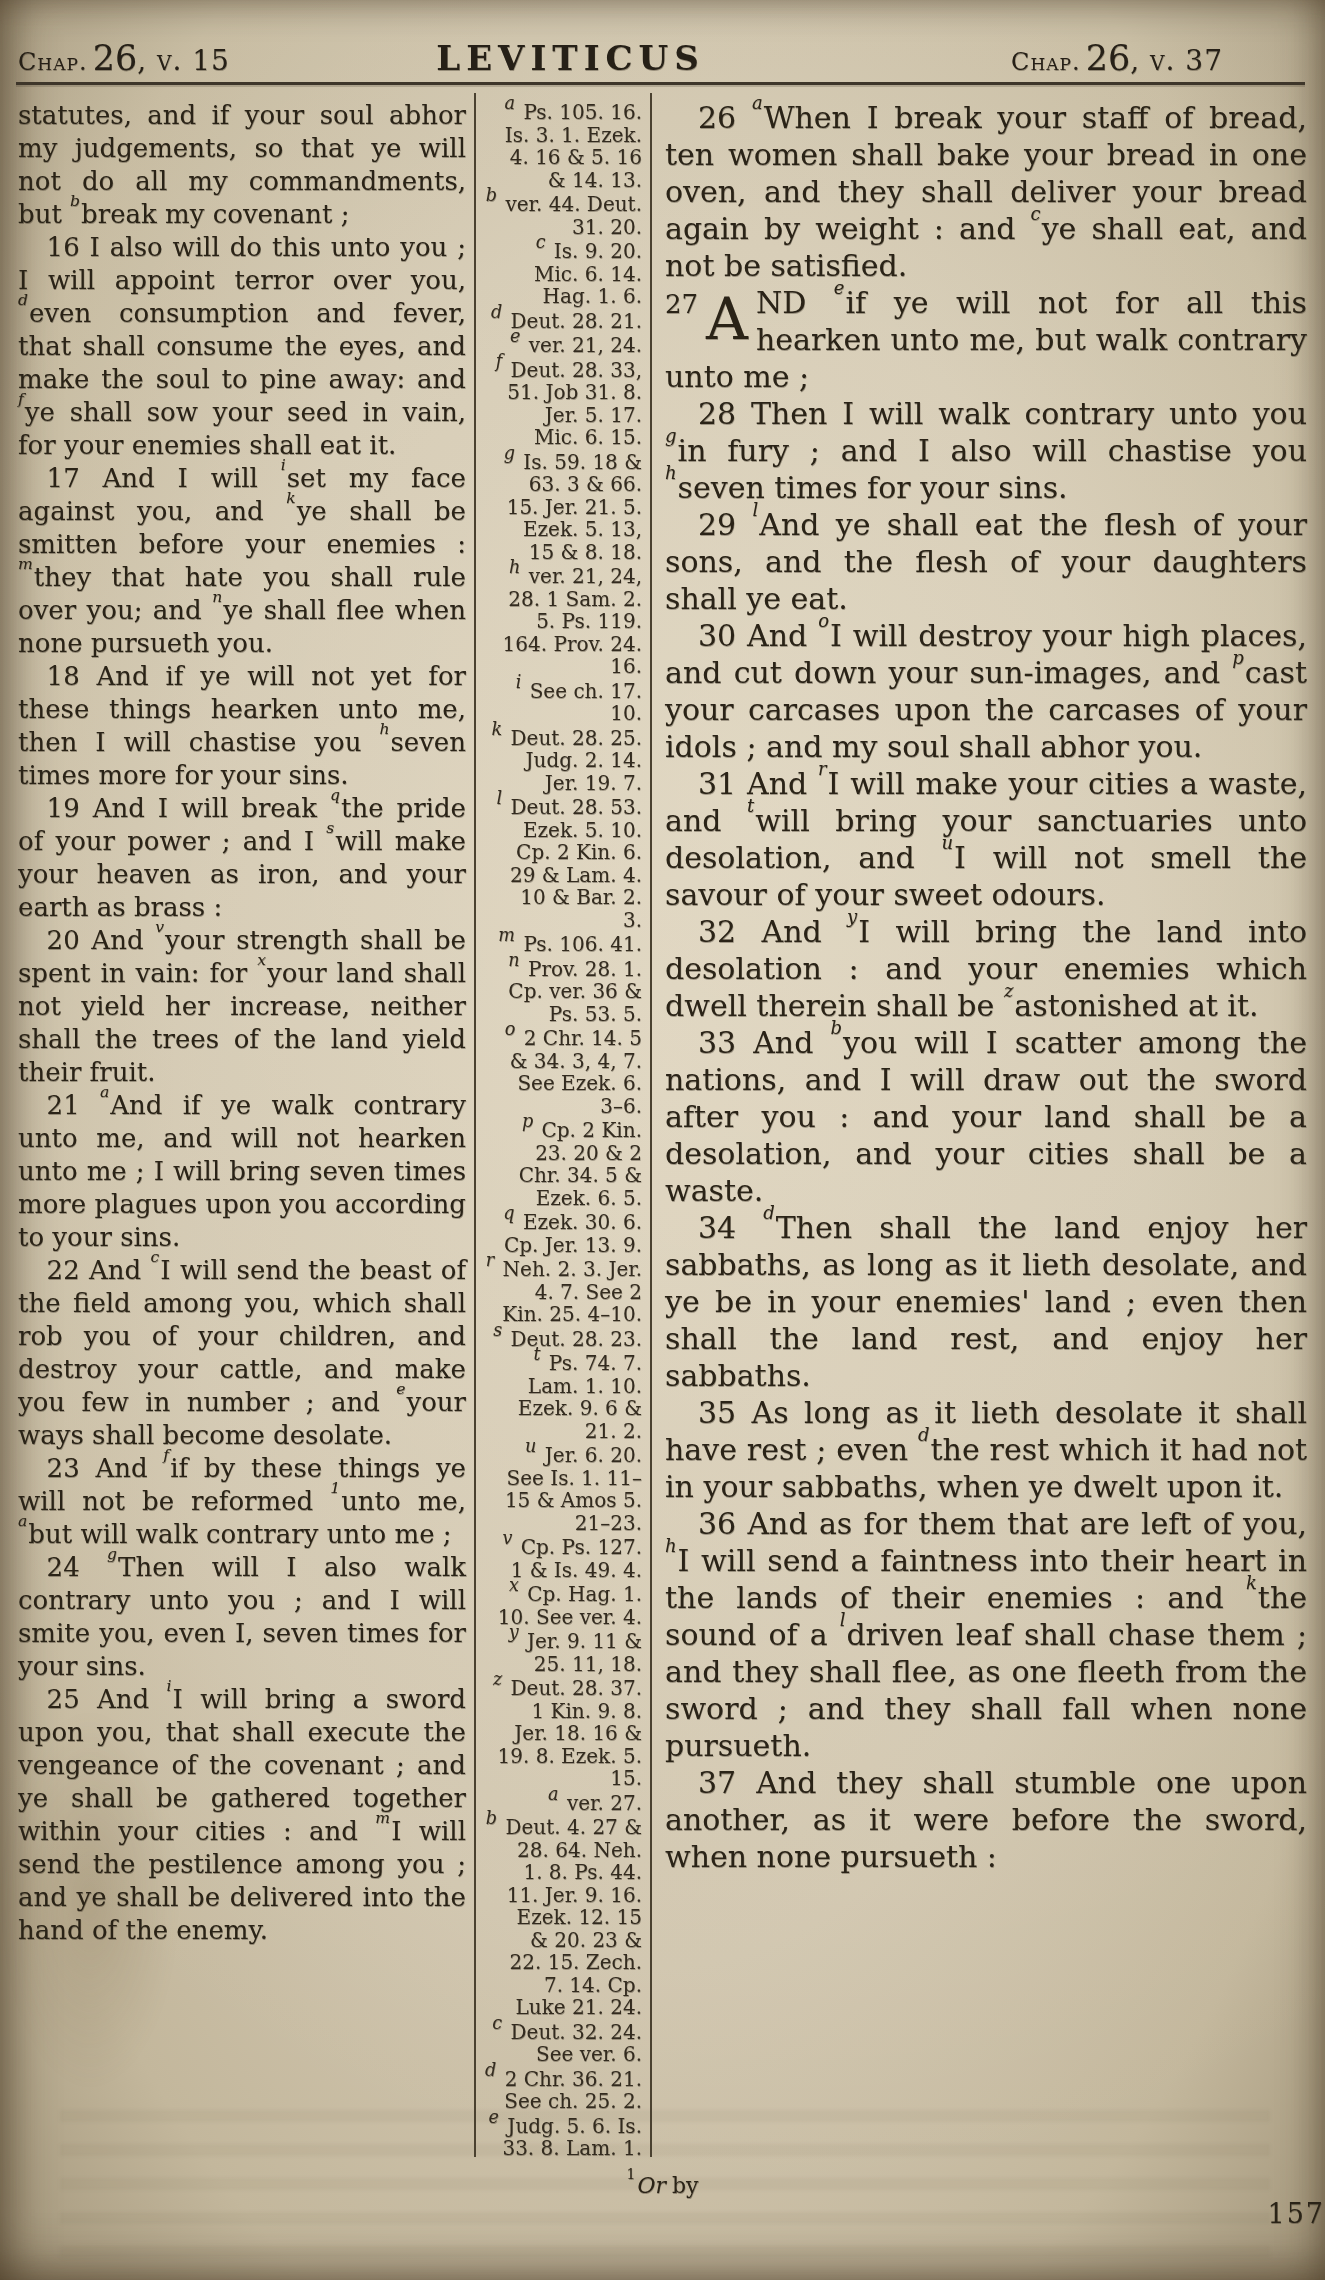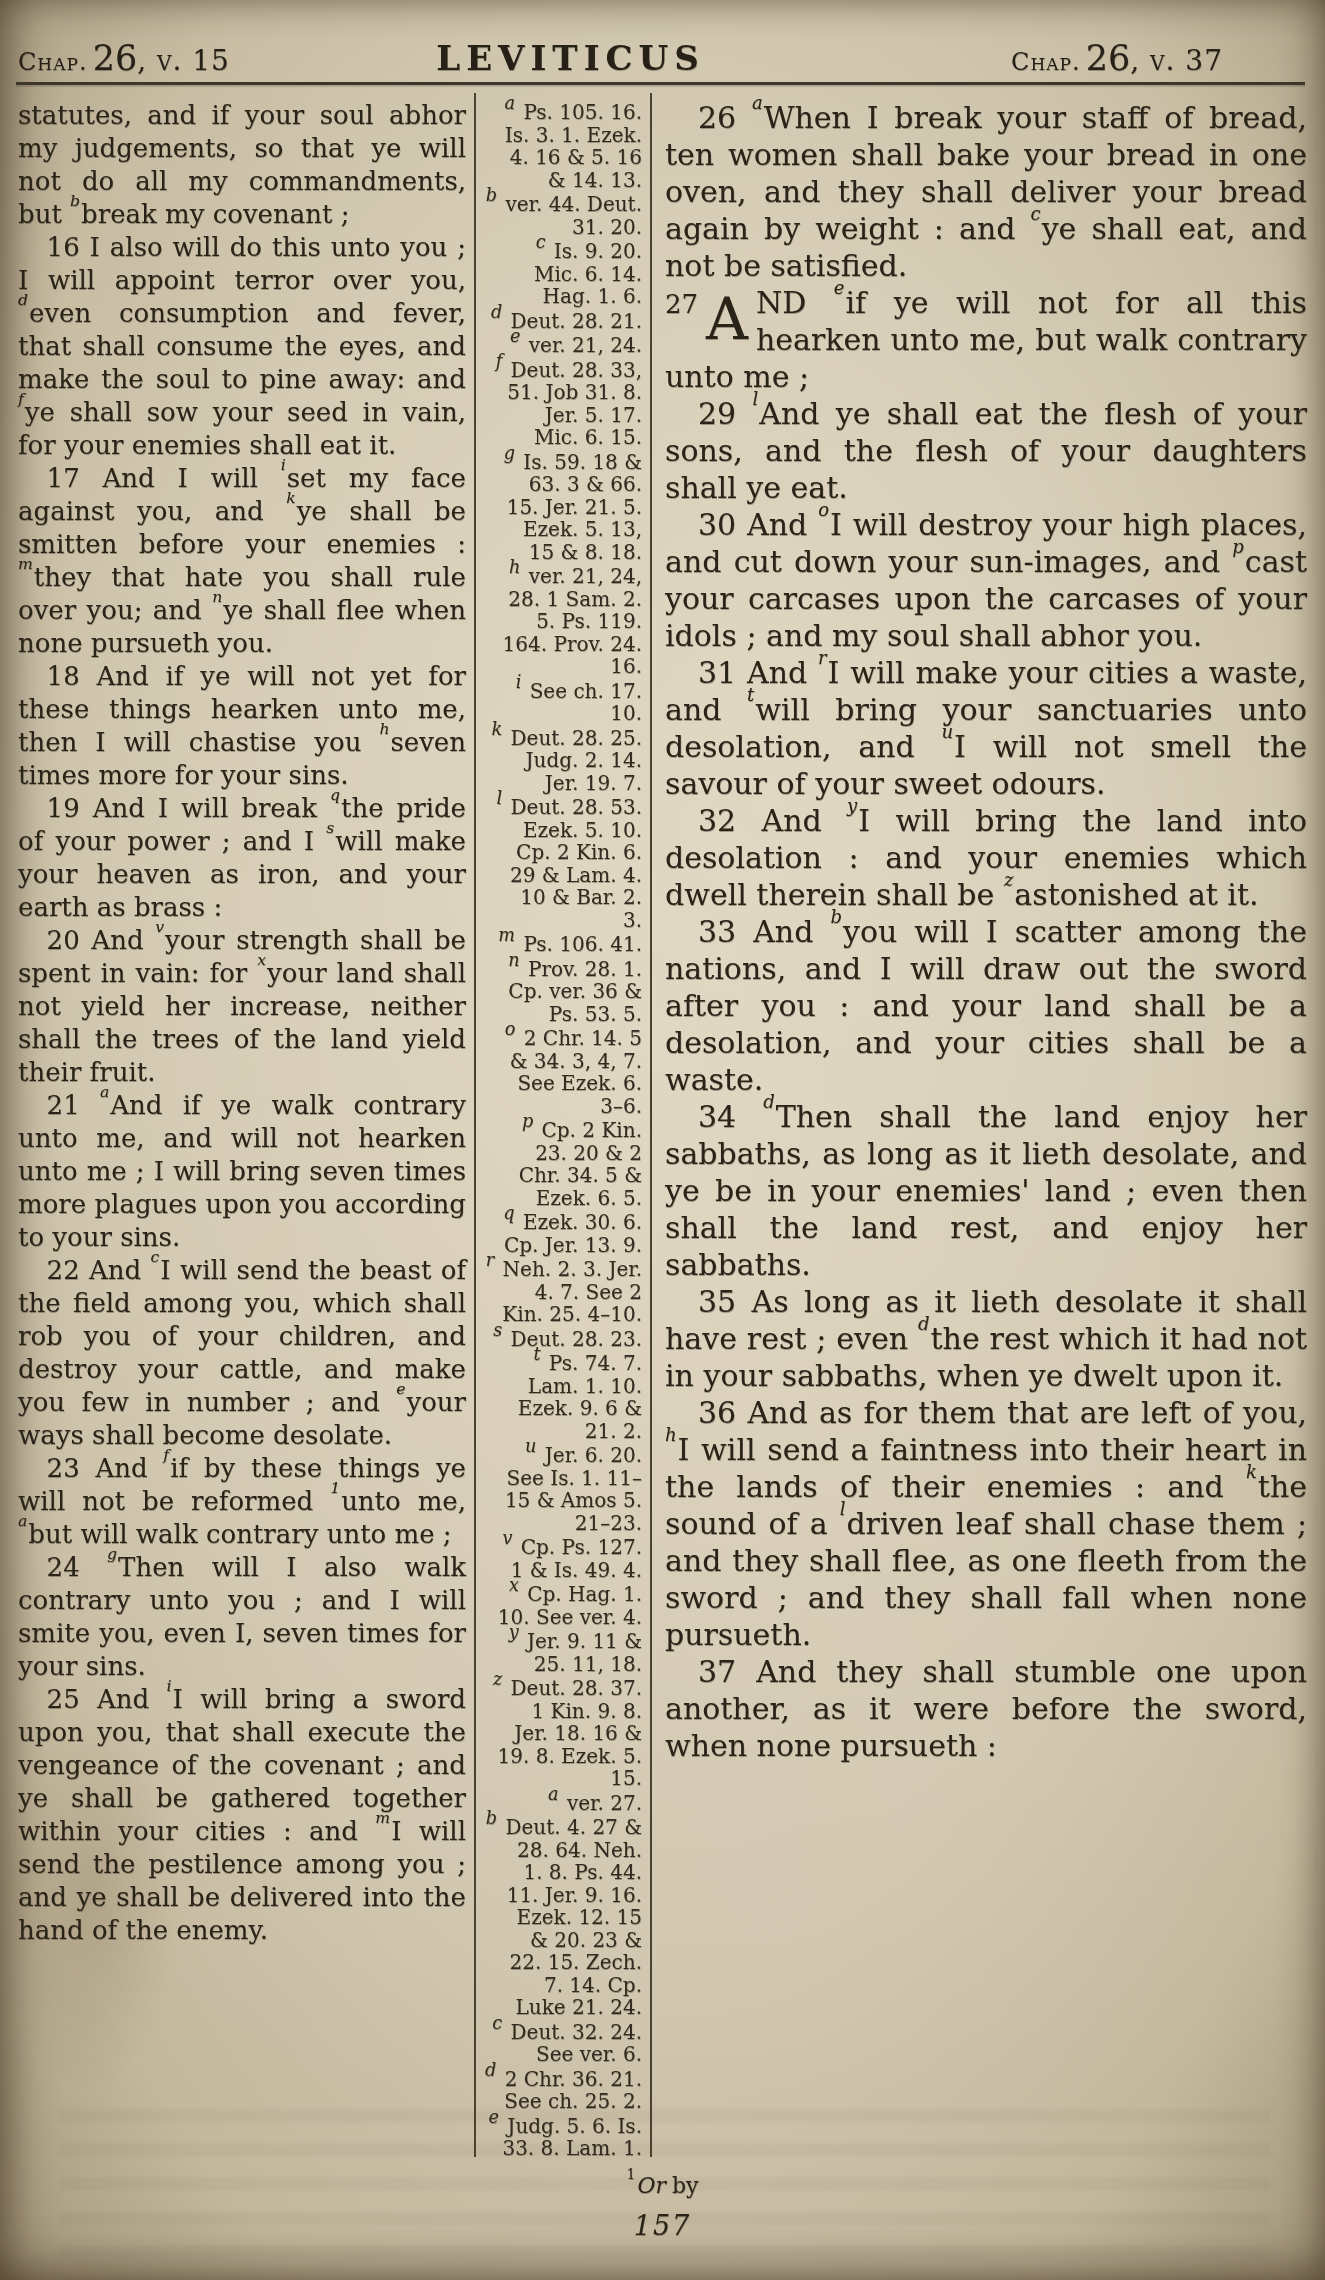--- a/index.html
+++ b/index.html
@@ -67,21 +67,21 @@
 
   
   .dcwrap { float:left; margin:2px 8px 0 0; }
   .dcnum  { font-size:26px; vertical-align:26px; margin-right:8px; }
   .dcA    { font-size:58px; line-height:62px; }
 
   
   .footnote { text-align:center; font-size:22px; margin-top:16px; color:#2a2317; }
   .footnote sup { font-style:normal; font-size:14px; top:-6px; margin-right:2px; }
   .footnote i { font-style:italic; margin-right:6px; }
-  .page-number { text-align:center; font-size:27px; margin-top:12px; letter-spacing:2px;font-style:italic; }
+  .page-number { text-align:right; font-size:27px; letter-spacing:2px; }
 </style>
 </head>
 <body>
 
 <div class="page">
   <div class="ghost"></div>
   <div class="stain"></div>
 
   <div class="content">
 
@@ -195,20 +195,21 @@
           <p class="ref"><sup>i</sup> Deut. 32. 25. Jer. 14. 12 &amp; 24. 10 &amp; 29. 17, 18. Ezek. 5. 17 &amp; 6. 3 &amp; 14. 17 &amp; 29. 8 &amp; 33. 2.</p>
 
         </div>
 
       <div class="col col-right">
 
           <p class="verse"><span class="vtext">26 <sup>a</sup>When I break your staff of bread, ten women shall bake your bread in one oven, and they shall deliver your bread again by weight : and <sup>c</sup>ye shall eat, and not be satisfied.</span></p>
 
           <p class="verse has-dropcap"><span class="dcwrap"><span class="dcnum">27</span><span class="dcA">A</span></span><span class="vtext">ND <sup>e</sup>if ye will not for all this hearken unto me, but walk contrary unto me ;</span></p>
 
+          <p class="verse"><span class="vtext">28 Then I will walk contrary unto you <sup>g</sup>in fury ; and I also will chastise you <sup>h</sup>seven times for your sins.</span></p>
 
           <p class="verse"><span class="vtext">29 <sup>l</sup>And ye shall eat the flesh of your sons, and the flesh of your daughters shall ye eat.</span></p>
 
           <p class="verse"><span class="vtext">30 And <sup>o</sup>I will destroy your high places, and cut down your sun-images, and <sup>p</sup>cast your carcases upon the carcases of your idols ; and my soul shall abhor you.</span></p>
 
           <p class="verse"><span class="vtext">31 And <sup>r</sup>I will make your cities a waste, and <sup>t</sup>will bring your sanctuaries unto desolation, and <sup>u</sup>I will not smell the savour of your sweet odours.</span></p>
 
           <p class="verse"><span class="vtext">32 And <sup>y</sup>I will bring the land into desolation : and your enemies which dwell therein shall be <sup>z</sup>astonished at it.</span></p>
 
           <p class="verse"><span class="vtext">33 And <sup>b</sup>you will I scatter among the nations, and I will draw out the sword after you : and your land shall be a desolation, and your cities shall be a waste.</span></p>

